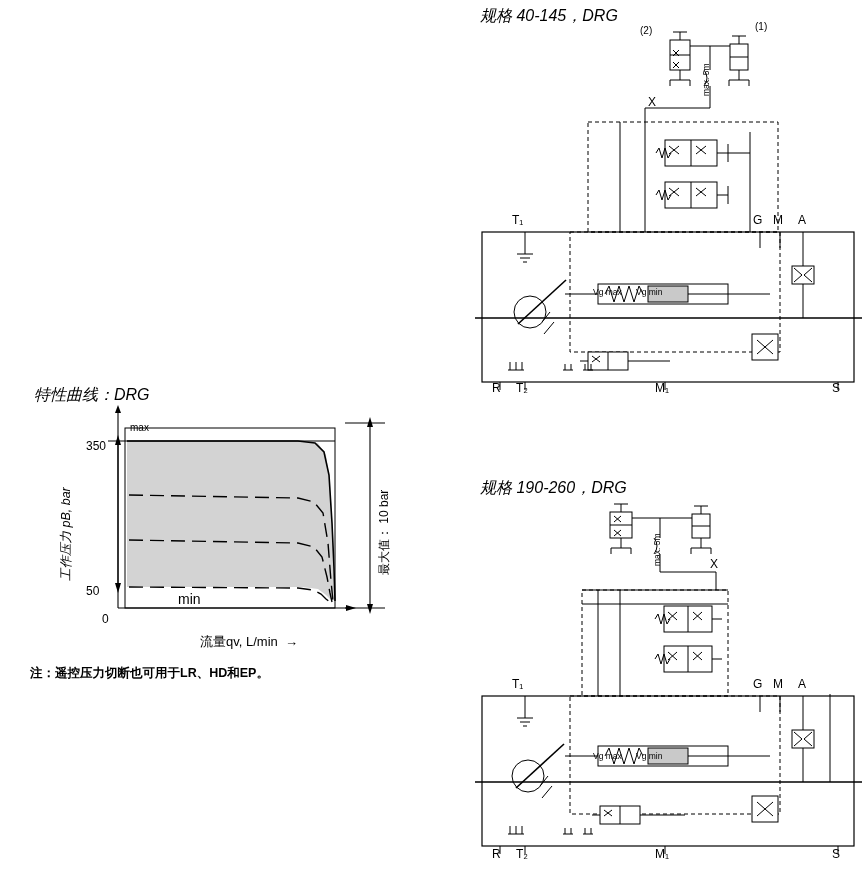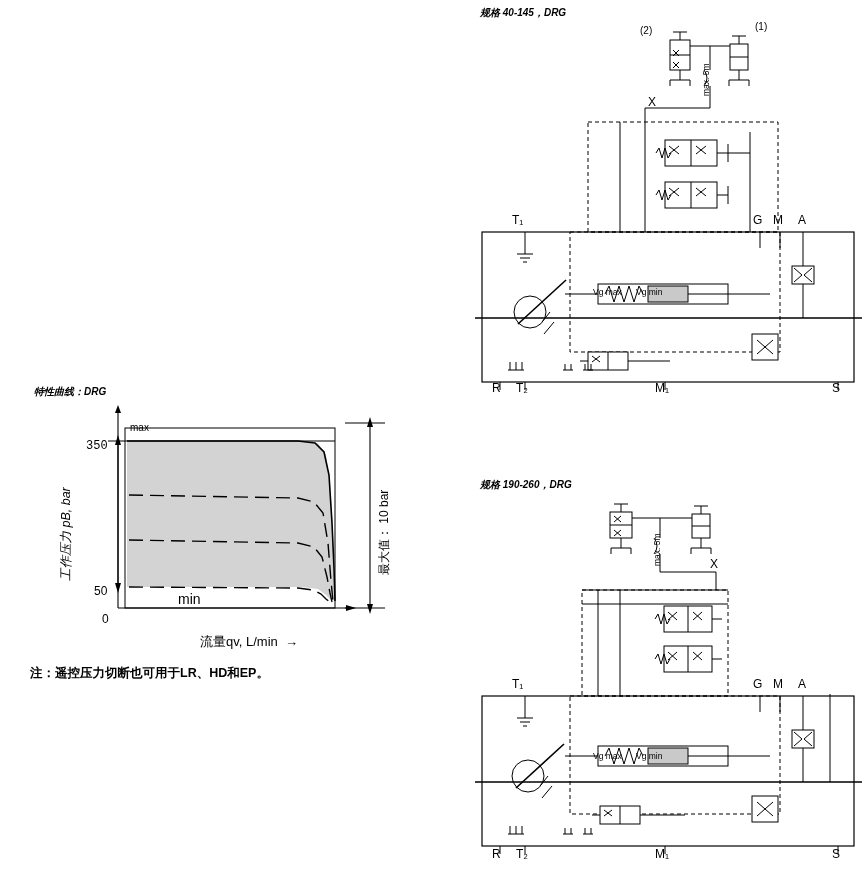--- a/index.html
+++ b/index.html
@@ -16,22 +16,22 @@
     overflow: hidden;
   }
   .abs { position: absolute; }
   .lbl {
     font-size: 12px;
     white-space: nowrap;
     line-height: 1;
   }
   .lbl-it {
     font-style: italic;
-    font-weight: bold;
-    font-size: 10px;
+    font-weight: normal;
+    font-size: 16px;
     white-space: nowrap;
   }
   .small { font-size: 10px; }
   .tiny { font-size: 8.5px; }
   .rot90 {
     transform: rotate(-90deg);
     transform-origin: left top;
   }
   svg { display: block; }
 </style>
@@ -69,22 +69,22 @@
     <line x1="88" y1="205" x2="320" y2="205" stroke="#000000" stroke-width="1.1"></line>
     <polygon points="326,205 316,202 316,208" fill="#000000"></polygon>
 
     <line x1="340" y1="20" x2="340" y2="205" stroke="#000000" stroke-width="1.1"></line>
     <polygon points="340,14 337,24 343,24" fill="#000000"></polygon>
     <polygon points="340,211 337,201 343,201" fill="#000000"></polygon>
     <line x1="315" y1="20" x2="355" y2="20" stroke="#000000" stroke-width="1.1"></line>
     <line x1="315" y1="205" x2="355" y2="205" stroke="#000000" stroke-width="1.1"></line>
   </svg>
 
-  <div class="abs lbl" style="left:56px; top:55px;font-family:Liberation Mono, monospace;">350</div>
-  <div class="abs lbl" style="left:64px; top:200px;">50</div>
+  <div class="abs lbl" style="left:56px; top:55px;">350</div>
+  <div class="abs lbl" style="left:56px; top:200px;">50</div>
   <div class="abs lbl" style="left:72px; top:228px;">0</div>
 
   <div class="abs lbl" style="left:100px; top:38px; font-size:10px;">max</div>
   <div class="abs lbl" style="left:100px; top:207px; font-size:14px;margin-left:48px;">min</div>
 
   <div class="abs lbl rot90" style="left:30px; top:196px; font-size:12.5px; font-style:italic;">工作压力 pB, bar</div>
 
   <div class="abs lbl rot90" style="left:348px; top:190px; font-size:12px;">最大值： 10 bar</div>
 
   <div class="abs lbl" style="left:170px; top:250px; font-size:13px;">

